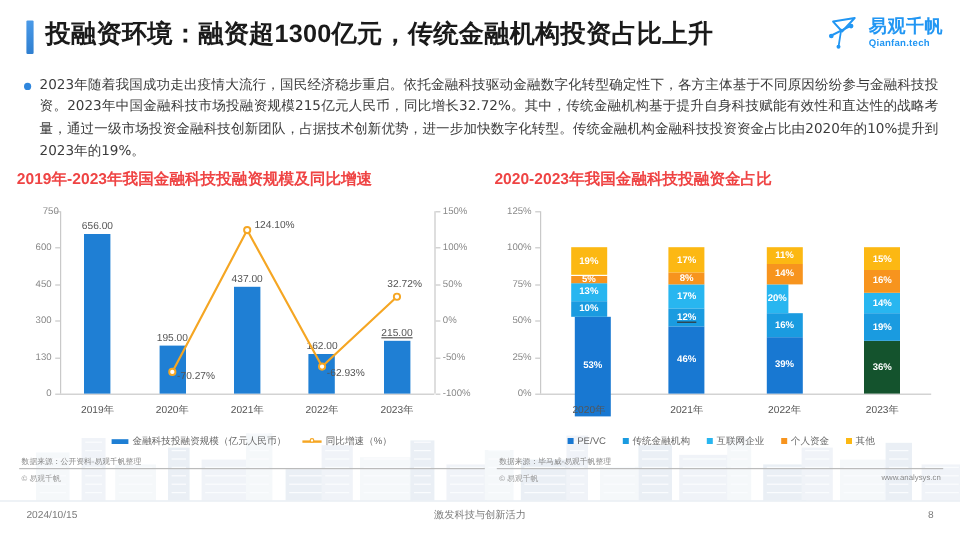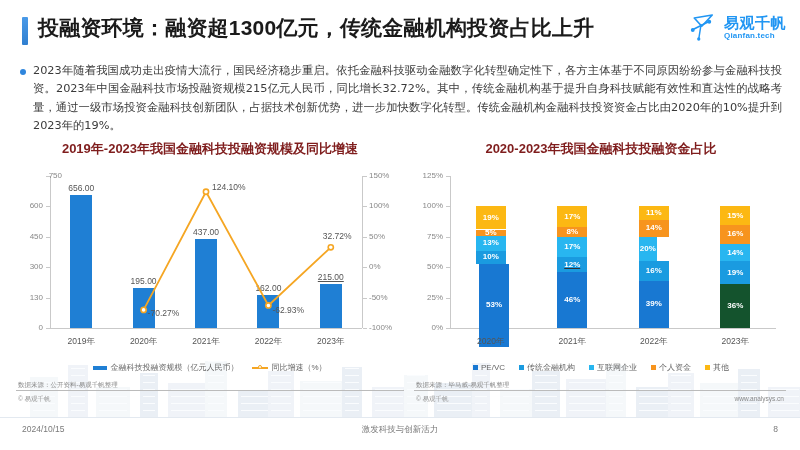--- a/index.html
+++ b/index.html
@@ -46,21 +46,21 @@
   .para {
     font-size:11.3px; line-height:1.62; color:#3a3a3a; text-align:justify;
     font-family:"DejaVu Sans","Liberation Sans",sans-serif;
   }
 
   
   .panel { position:absolute; top:140px; z-index:3; }
   .panel.left  { left:14px;  width:392px; }
   .panel.right { left:412px; width:378px; }
   .chart-title {
-    text-align:center; font-size:13px; font-weight:bold; color:#7f1d1d;
+    text-align:left; font-size:13px; font-weight:bold; color:#ef4444;
     margin-bottom:4px;
   }
   .plot { position:relative; height:196px; }
 
   .axis-line { position:absolute; background:#c9c9c9; }
   .tick-lbl { position:absolute; font-size:8px; color:#888; white-space:nowrap; }
   .tick-mark { position:absolute; width:4px; height:1px; background:#c9c9c9; }
   .cat-lbl { position:absolute; font-size:8.5px; color:#555; text-align:center; white-space:nowrap; }
 
   .bar { position:absolute; background:#1f7fd4; }
@@ -276,21 +276,21 @@
       <div class="tick-lbl" style="right:363px;top:161px;">0</div>
       <div class="tick-mark" style="left:32px;top:135.60000000000002px;"></div>
       <div class="tick-lbl" style="right:363px;top:130.60000000000002px;">130</div>
       <div class="tick-mark" style="left:32px;top:105.2px;"></div>
       <div class="tick-lbl" style="right:363px;top:100.2px;">300</div>
       <div class="tick-mark" style="left:32px;top:74.80000000000001px;"></div>
       <div class="tick-lbl" style="right:363px;top:69.80000000000001px;">450</div>
       <div class="tick-mark" style="left:32px;top:44.39999999999999px;"></div>
       <div class="tick-lbl" style="right:363px;top:39.39999999999999px;">600</div>
       <div class="tick-mark" style="left:32px;top:14px;"></div>
-      <div class="tick-lbl" style="right:344px;top:9px;text-align:right;">750</div>
+      <div class="tick-lbl" style="right:357px;top:9px;text-align:right;">750</div>
       <div class="tick-mark" style="left:349px;top:166px;"></div>
       <div class="tick-lbl" style="left:355px;top:161px;">-100%</div>
       <div class="tick-mark" style="left:349px;top:135.60000000000002px;"></div>
       <div class="tick-lbl" style="left:355px;top:130.60000000000002px;">-50%</div>
       <div class="tick-mark" style="left:349px;top:105.2px;"></div>
       <div class="tick-lbl" style="left:355px;top:100.2px;">0%</div>
       <div class="tick-mark" style="left:349px;top:74.80000000000001px;"></div>
       <div class="tick-lbl" style="left:355px;top:69.80000000000001px;">50%</div>
       <div class="tick-mark" style="left:349px;top:44.39999999999999px;"></div>
       <div class="tick-lbl" style="left:355px;top:39.39999999999999px;">100%</div>

